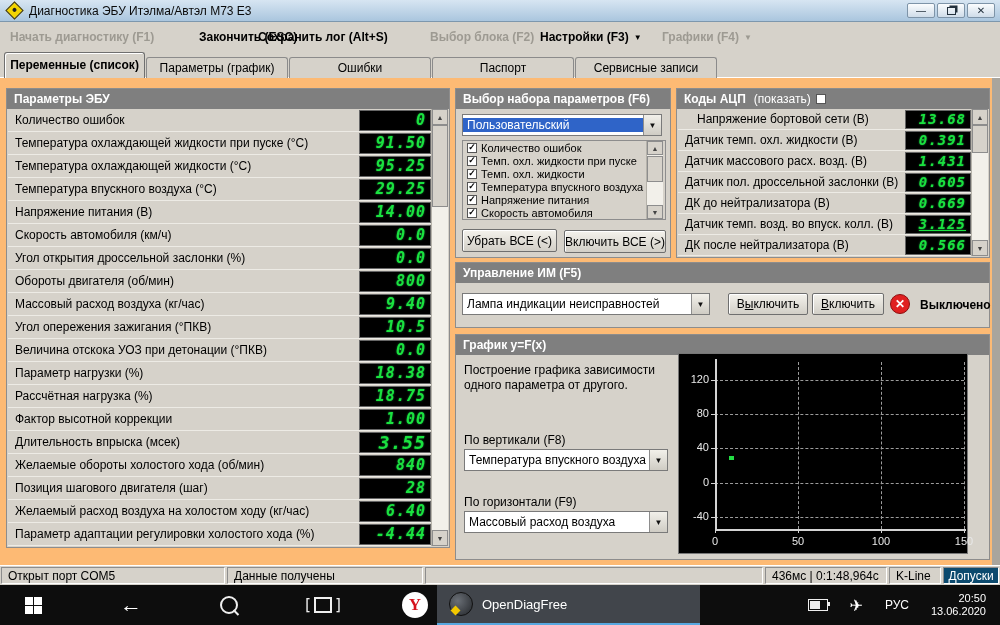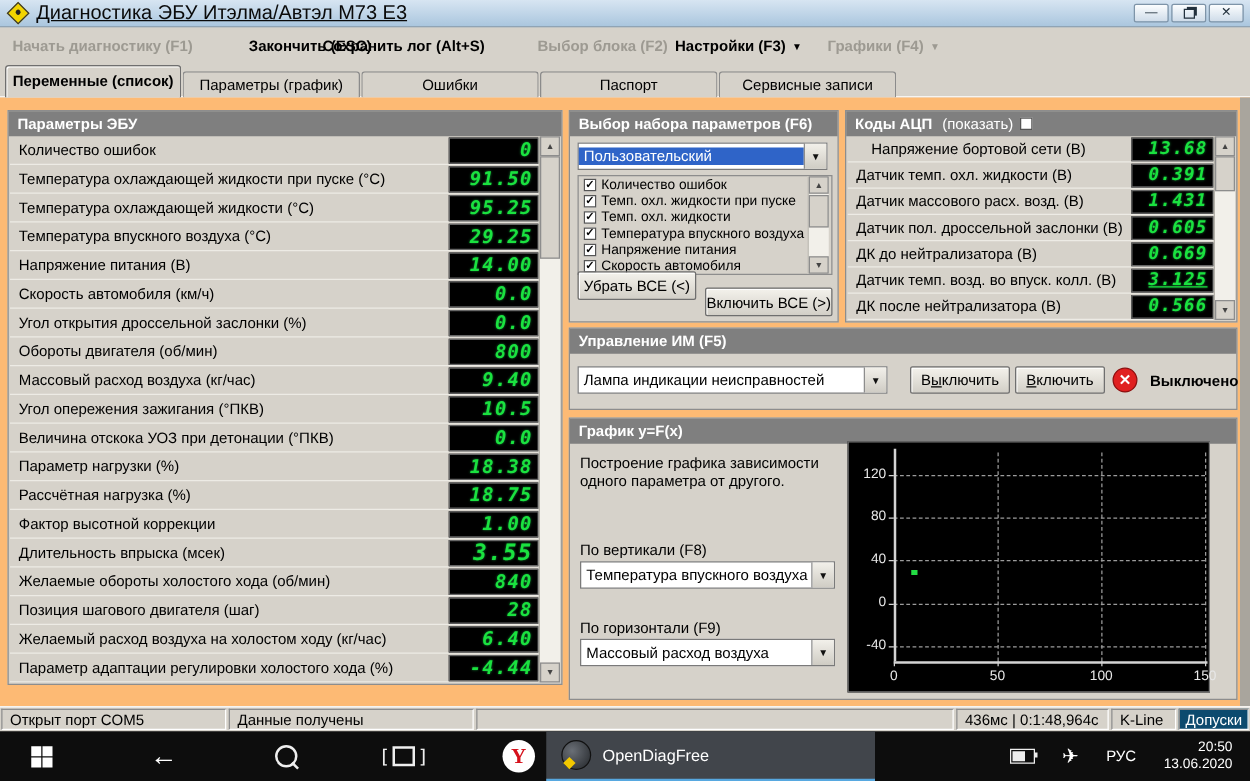--- a/index.html
+++ b/index.html
@@ -5,21 +5,21 @@
   html,body{margin:0;padding:0;}
   .screen{position:relative;width:1000px;height:625px;overflow:hidden;
     font-family:"Liberation Sans",sans-serif;background:#d6d2ca;font-size:12px;color:#000;}
   
   .titlebar{position:absolute;left:0;top:0;width:1000px;height:22px;
     background:linear-gradient(#d7e5f2,#aac6de);border-bottom:1px solid #7d97ad;
     display:flex;align-items:center;padding-left:6px;box-sizing:border-box;}
   .app-icon{width:11px;height:11px;background:#f2d400;border:1px solid #333;
     transform:rotate(45deg);margin:0 8px 0 2px;position:relative;}
   .app-icon:after{content:"";position:absolute;left:3px;top:3px;width:4px;height:4px;background:#222;border-radius:50%;}
-  .title-text{font-size:16px;color:#0a0a0a;text-decoration:underline;}
+  .title-text{font-size:12px;color:#0a0a0a;}
   .win-controls{position:absolute;right:5px;top:3px;display:flex;gap:2px;}
   .win-btn{width:28px;height:15px;border:1px solid #7e94a8;border-radius:2px;
     background:linear-gradient(#fbfdfe,#cfdce9);display:flex;align-items:center;justify-content:center;
     font-size:10px;line-height:10px;color:#23313d;box-sizing:border-box;}
   .restore-glyph{width:7px;height:6px;border:1px solid #23313d;box-shadow:2px -2px 0 -0.5px #23313d;}
   
   .menubar{position:absolute;left:0;top:22px;width:1000px;height:30px;background:#d6d2ca;}
   .menu-item{position:absolute;top:8px;font-weight:bold;white-space:nowrap;cursor:default;}
   .menu-item.disabled{color:#9d9a92;}
   .menu-arrow{display:inline-block;margin-left:5px;font-size:8px;vertical-align:1px;}
@@ -267,21 +267,21 @@
           <div class="cb-item">
             <span class="cbx">✓</span>
             <span style="font-size: 11px; white-space: nowrap;">Скорость автомобиля</span>
           </div>
         </div>
       <div class="vscroll" style="top:52px;height:78px;right:7px;">
         <div class="sb-btn" style="top:0;height:14px;">▲</div>
         <div class="sb-thumb" style="top:15px;height:26px;"></div>
         <div class="sb-btn" style="bottom:0;height:14px;">▼</div>
       </div>
-      <div class="btn" style="left:6px;top:128px;width:95px;height:23px;">
+      <div class="btn" style="left:6px;top:140px;width:95px;height:23px;">
         <span>Убрать ВСЕ (&lt;)</span>
       </div>
       <div class="btn" style="left:108px;top:141px;width:102px;height:23px;">
         <span>Включить ВСЕ (&gt;)</span>
       </div>
     </div>
 
     <div class="panel" style="left:676px;top:10px;width:314px;height:170px;">
       <div class="panel-header">
         <span>Коды АЦП</span>
@@ -386,21 +386,21 @@
           <div class="tick-lbl" style="left: 273px; top: 181px; width: 24px; text-align: center;">150</div>
           <div class="axis-v" style="left: 285px; top: 175px; width: 1px; height: 4px;"></div>
           <div class="axis-v" style="left: 36px; top: 5px; height: 170px;"></div>
           <div class="axis-h" style="left: 36px; top: 175px; width: 251px;"></div>
           <div class="pt" style="left: 49.604px; top: 101.704px; background: rgb(35, 221, 68);"></div>
         </div>
     </div>
   </div>
 
   <div class="statusbar">
-    <div class="seg" style="width:180px;">
+    <div class="seg" style="width:224px;">
         <span>Открыт порт COM5</span>
       </div>
     <div class="seg" style="width:196px;">
         <span>Данные получены</span>
       </div>
     <div class="seg" style="flex:1;"></div>
     <div class="seg" style="width:122px;">
         <span>436мс | 0:1:48,964с</span>
       </div>
     <div class="seg" style="width:52px;">

